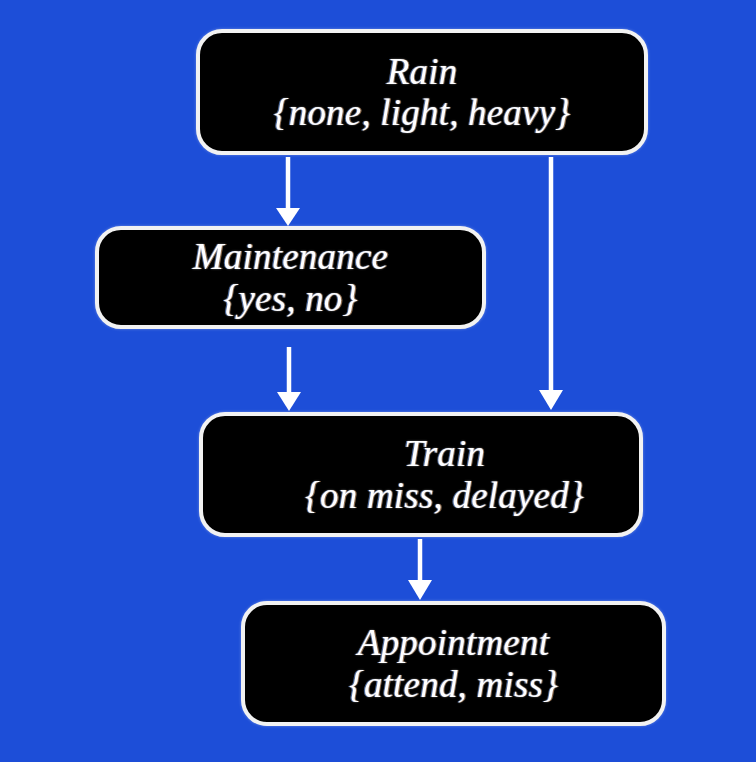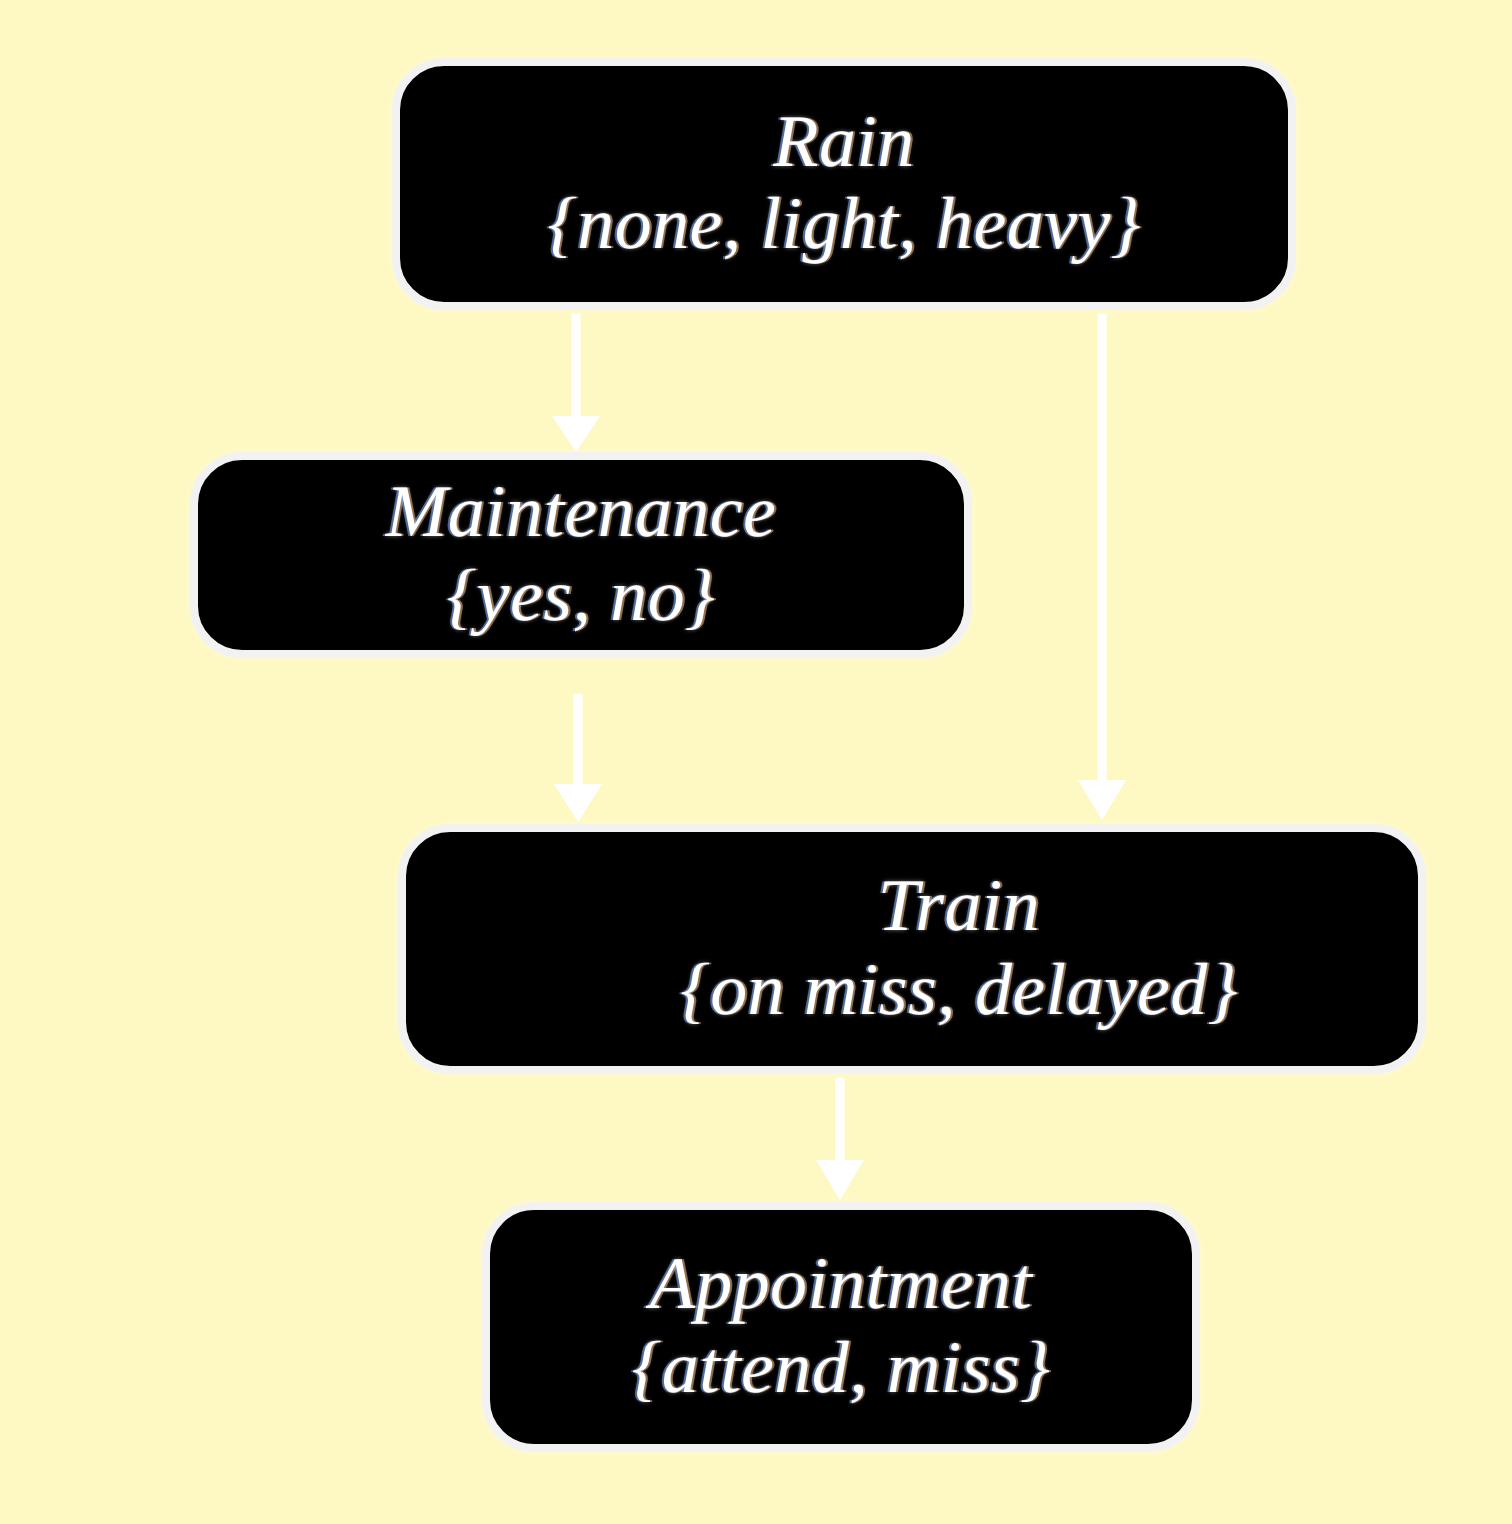--- a/index.html
+++ b/index.html
@@ -7,21 +7,21 @@
     padding: 0;
     background: #000000;
   }
   body {
     font-family: "Liberation Serif", "DejaVu Serif", serif;
   }
   #canvas {
     position: relative;
     width: 756px;
     height: 762px;
-    background: #fef9c3;
+    background: #1d4ed8;
     overflow: hidden;
   }
   .edge-layer {
     position: absolute;
     left: 0;
     top: 0;
     width: 756px;
     height: 762px;
     pointer-events: none;
   }
@@ -54,22 +54,22 @@
     font-size: 37px;
   }
   .node-values {
     font-size: 37px;
     margin-top: 0;
   }
 
   
   #node-rain        { left: 196px; top: 29px;  width: 452px; height: 126px; }
   #node-maintenance { left: 95px;  top: 226px; width: 391px; height: 103px; }
-  #node-train       { left: 199px; top: 412px; width: 514px; height: 125px; padding-left: 47px; }
-  #node-appointment { left: 241px; top: 601px; width: 359px; height: 125px; }
+  #node-train       { left: 199px; top: 412px; width: 444px; height: 125px; padding-left: 47px; }
+  #node-appointment { left: 241px; top: 601px; width: 425px; height: 125px; }
 </style>
 </head>
 <body>
 
 <div id="canvas">
 
   <svg class="edge-layer" viewBox="0 0 756 762" width="756" height="762" xmlns="http://www.w3.org/2000/svg">
     <defs>
       <marker id="arrowhead" markerWidth="10" markerHeight="11" refX="1.2" refY="5.5" orient="auto" markerUnits="userSpaceOnUse">
         <polygon points="0,0 9.5,5.5 0,11" fill="#ffffff"></polygon>

